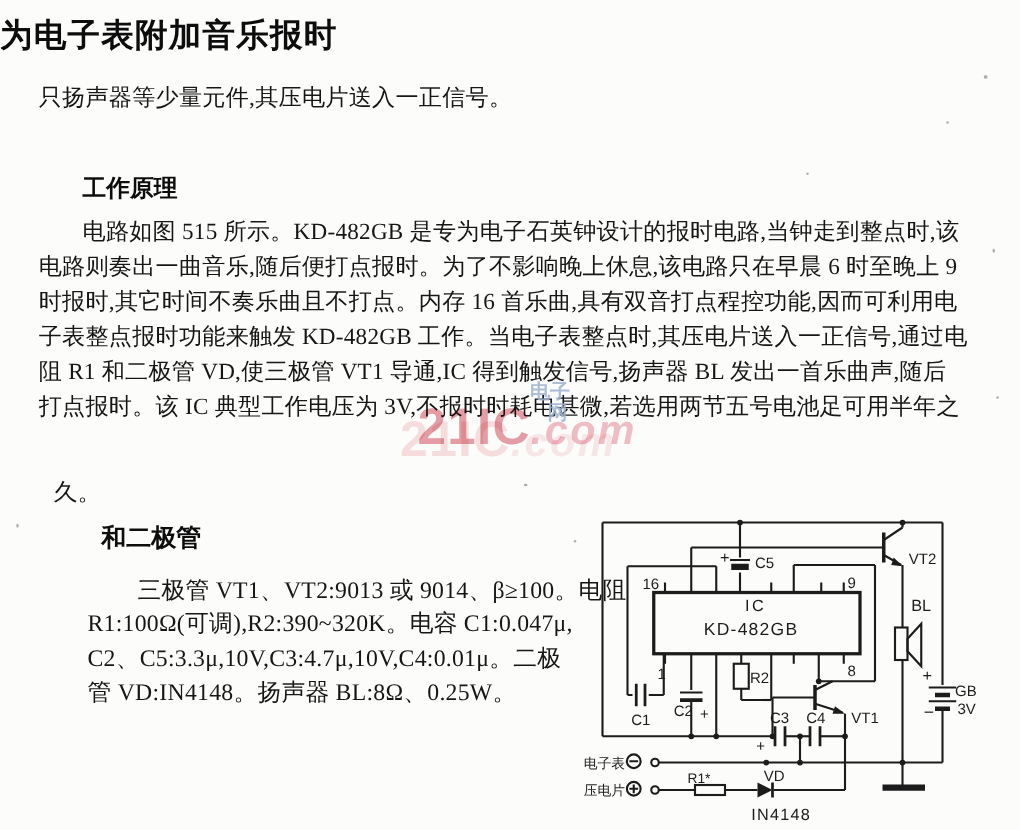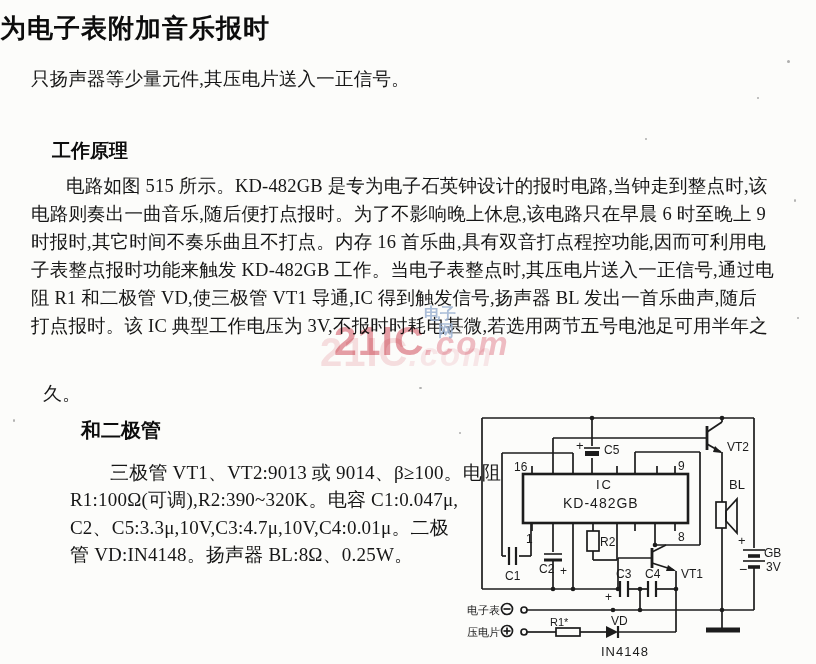--- a/index.html
+++ b/index.html
@@ -19,21 +19,21 @@
   .intro, .principle { left:31px; width:750px; }
   .intro .line, .principle .line { line-height:28px; }
   .intro { top:64px; } .intro .line { line-height:31px; }
   .principle { top:172px; }
   .indent35 { padding-left:35px; }
   .indent40 { padding-left:40px; }
   .subhead {
     position:absolute; font-family:"Liberation Sans", sans-serif;
     font-weight:700; color:#0d0d0d;
   }
-  .subhead.h-principle { top:138px; left:52px; font-size:19px; }
+  .subhead.h-principle { top:138px; left:66px; font-size:19px; }
   .subhead.h-components { top:417px; left:81px; font-size:20px; }
   .tail { position:absolute; top:381px; left:43px; font-size:19px; }
   .components { top:459px; left:42px;margin-left:28px; }
   .components .line { line-height:27.4px; font-size:19px; }
   
   .wm { position:absolute; top:318px; left:334px; z-index:5; pointer-events:none;
         font-family:"Liberation Sans", sans-serif; mix-blend-mode:multiply; }
   .wm-brand { font-size:41px; font-weight:800; color:#e28792; opacity:.8; letter-spacing:1px; }
   .wm-suffix { font-size:33px; font-weight:700; font-style:italic; color:#efb3bd; opacity:.85; letter-spacing:2px; }
   .wm-ghost { position:absolute; top:330px; left:320px; z-index:4; pointer-events:none;

